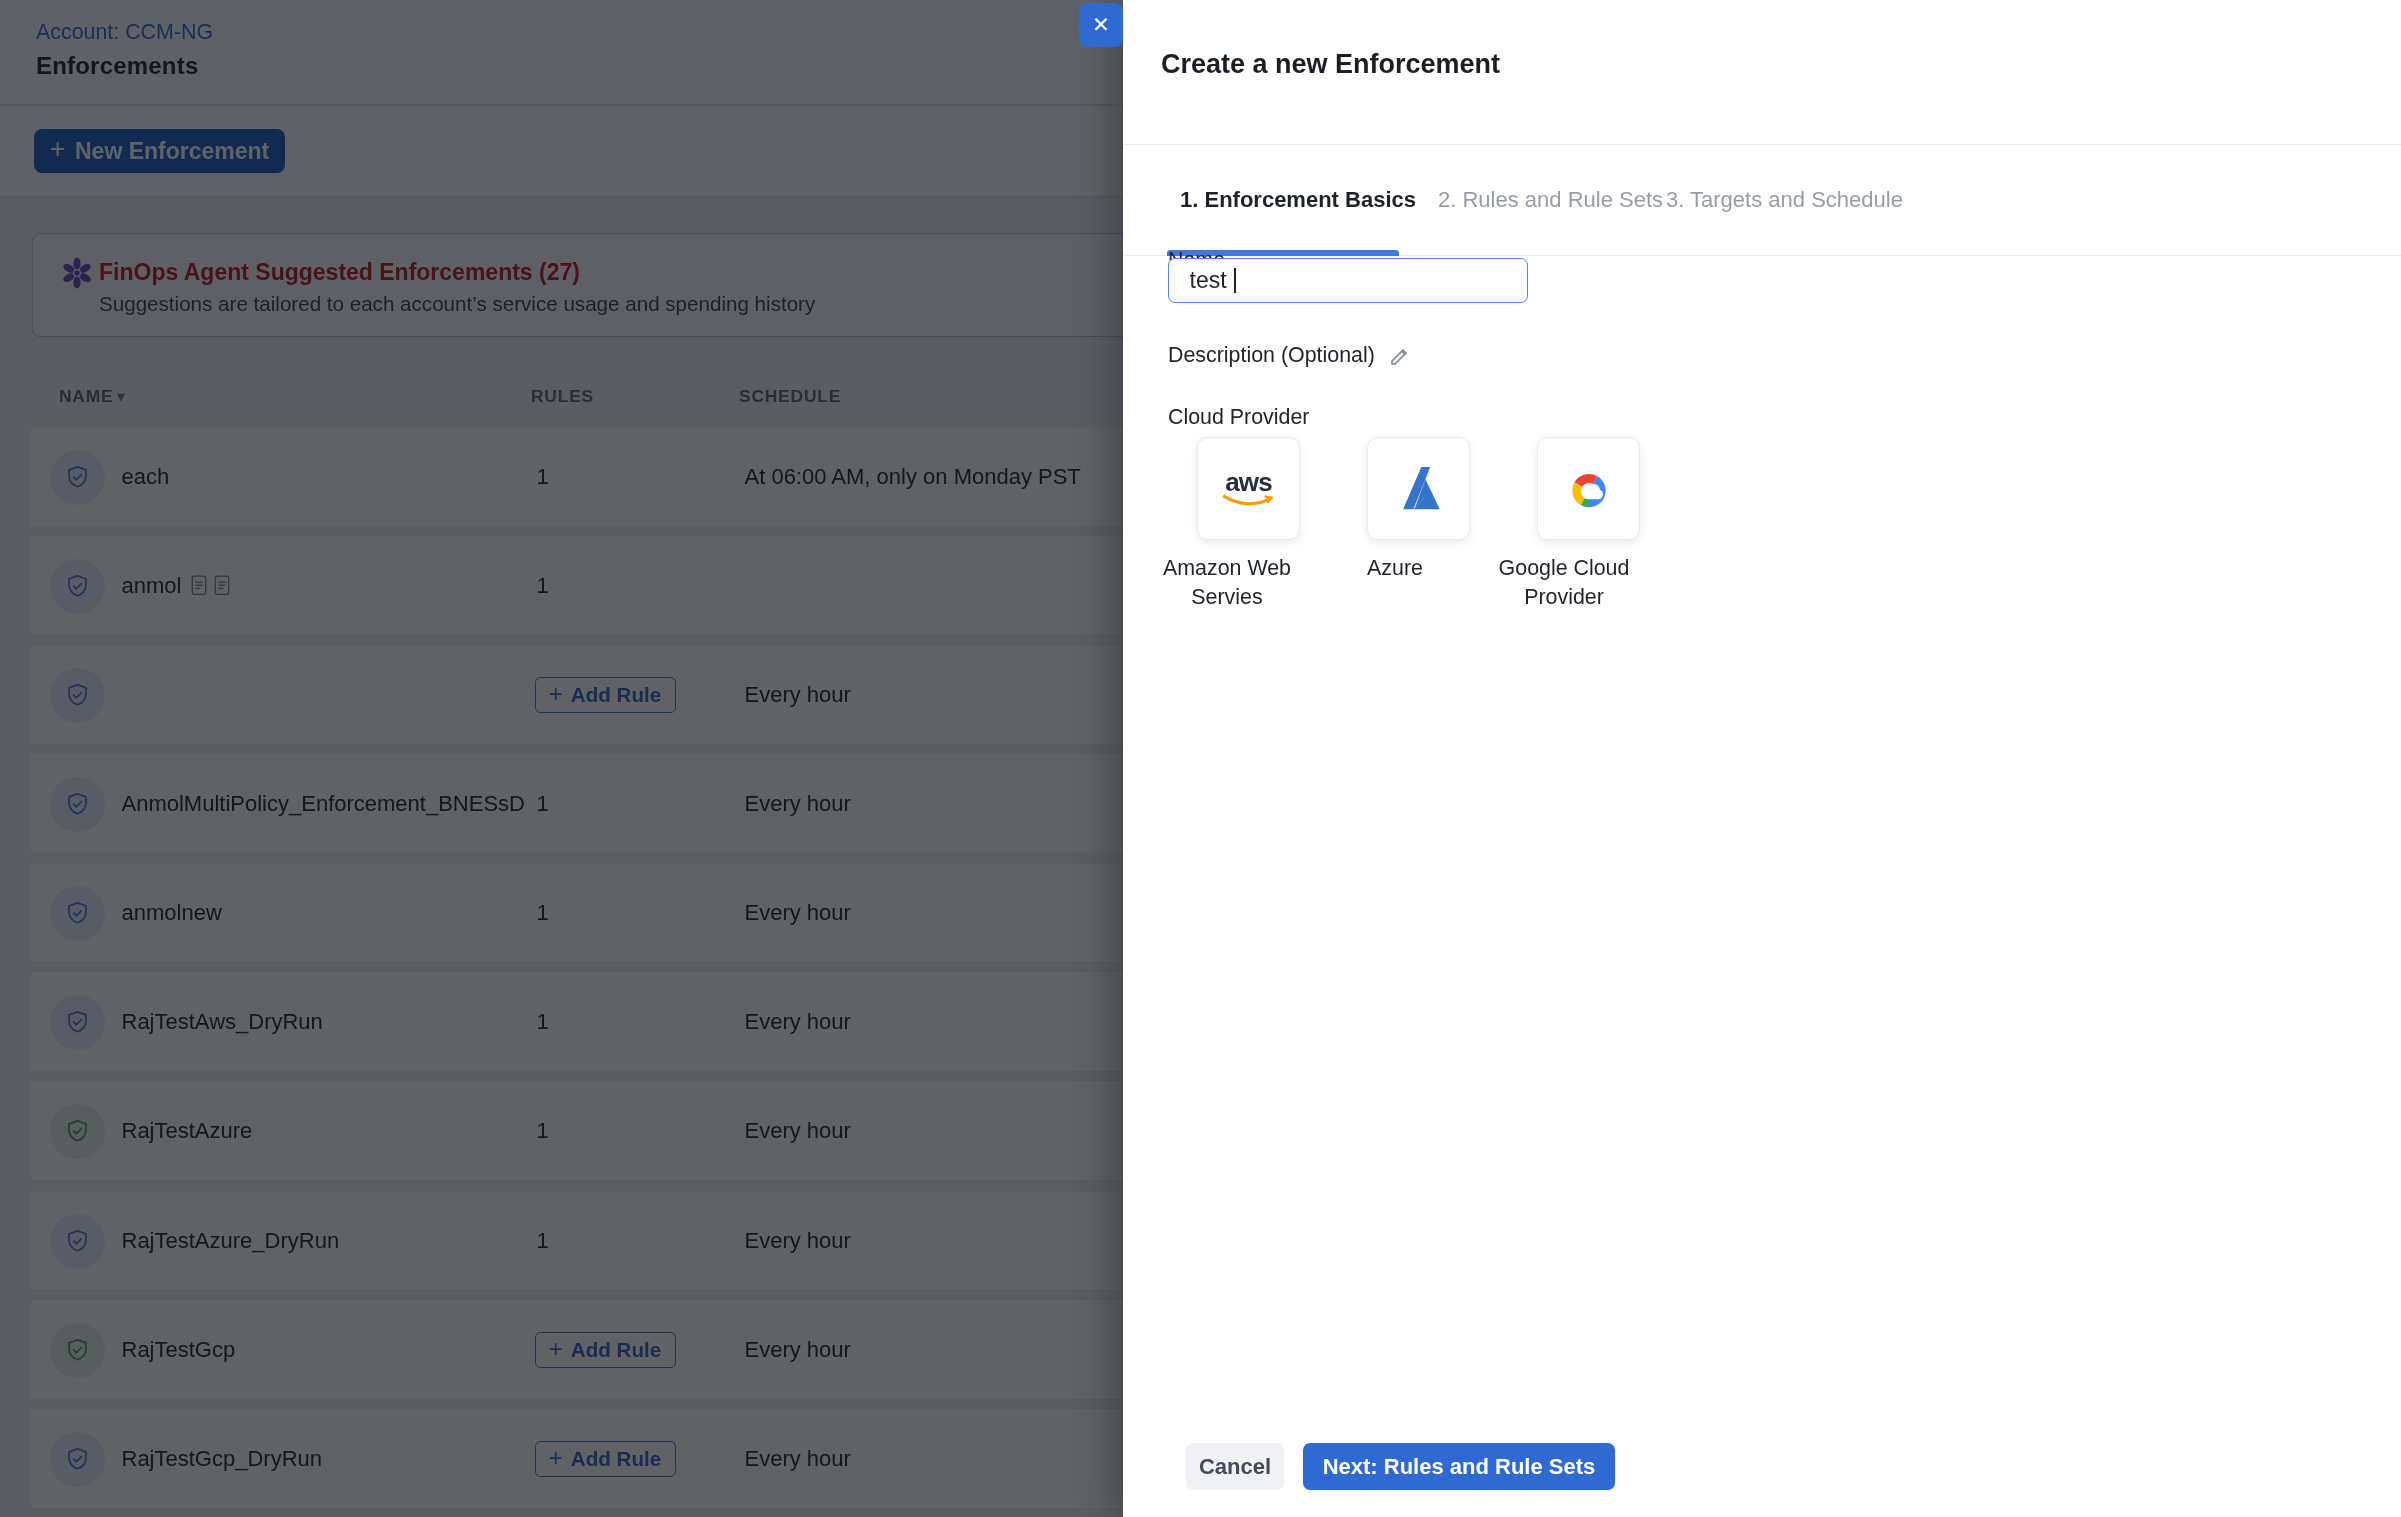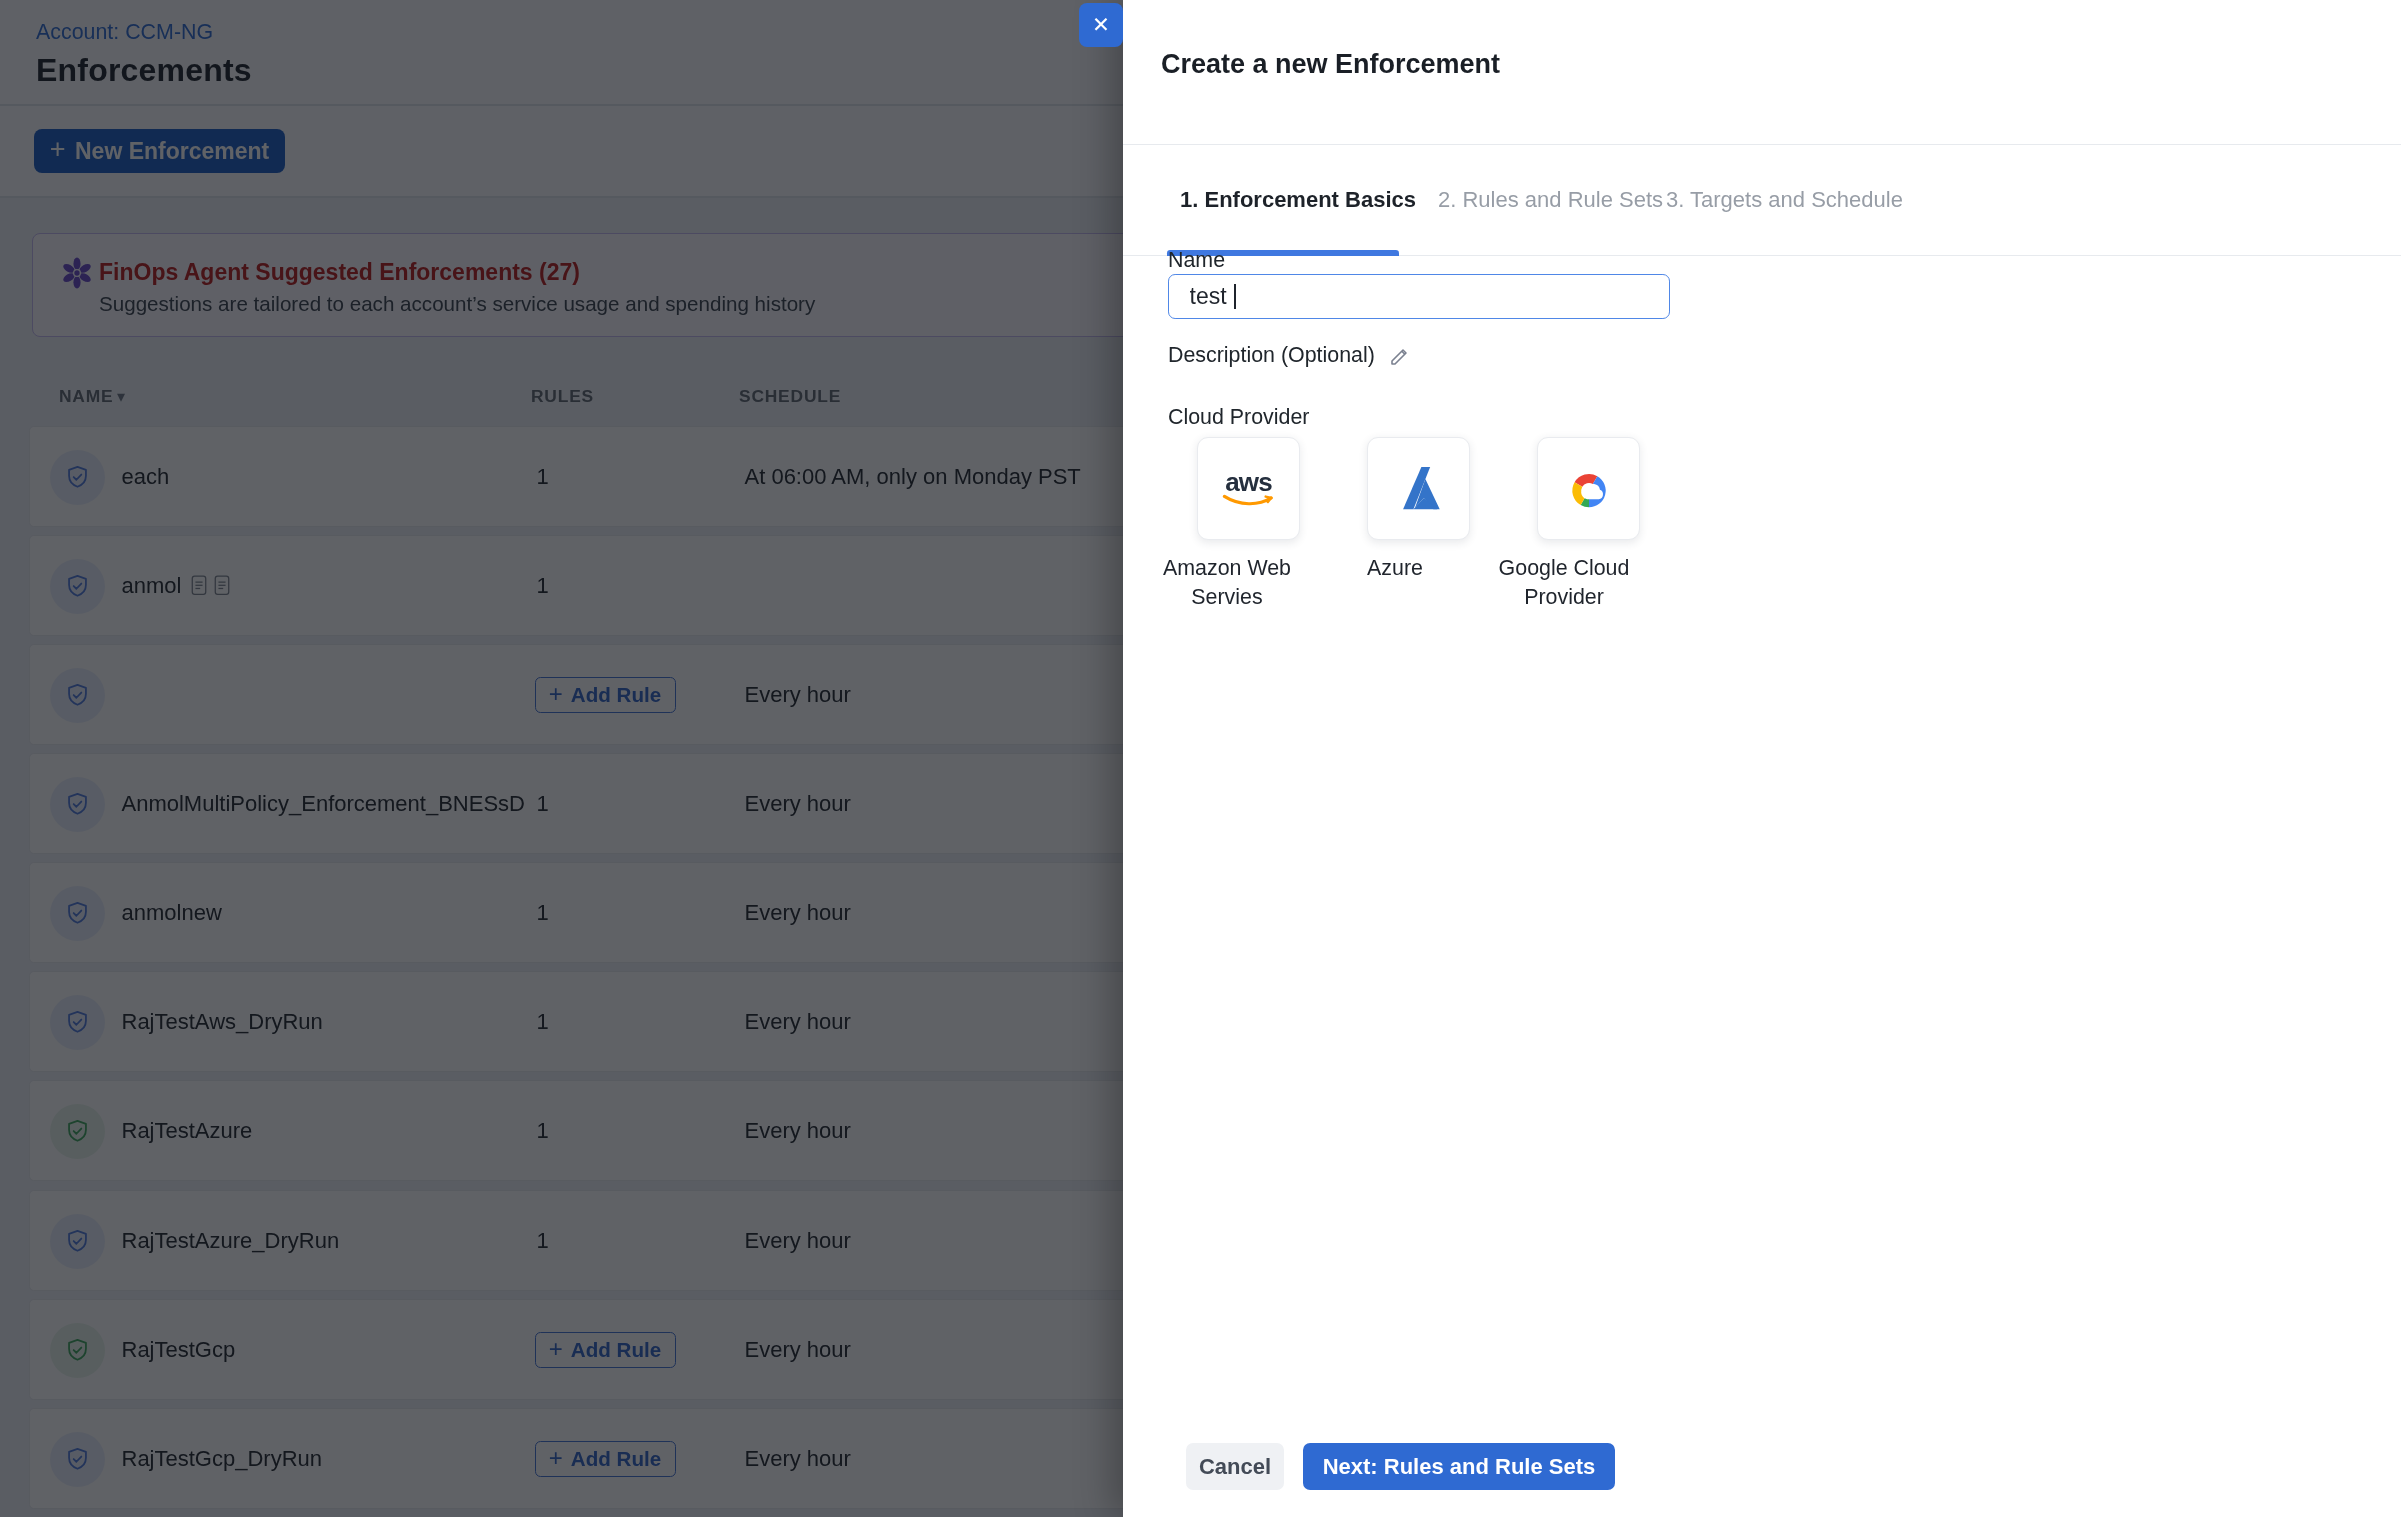--- a/index.html
+++ b/index.html
@@ -9,21 +9,21 @@
     background:#eef0f5;
   }
   #screen{position:absolute;inset:0;width:2401px;height:1517px;}
 
   
   .page{position:absolute;inset:0;background:#eef0f5;}
   .page-header{position:absolute;left:0;top:0;width:100%;height:196px;background:#fcfdfe;}
   .hdr-divider1{position:absolute;left:0;top:104px;width:100%;height:1.6px;background:#dfe3ea;}
   .hdr-divider2{position:absolute;left:0;top:196px;width:100%;height:1.6px;background:#dfe3ea;}
   .breadcrumb{position:absolute;left:36px;top:20px;font-size:21.4px;color:#2e6bd3;cursor:pointer;}
-  .page-title{position:absolute;left:36px;top:52px;font-size:32px;font-weight:700;color:#1d222a;letter-spacing:0.2px;}
+  .page-title{position:absolute;left:36px;top:52px;font-size:24px;font-weight:700;color:#1d222a;letter-spacing:0.2px;}
   .new-enf-btn{position:absolute;left:34px;top:129px;width:251px;height:44px;border-radius:8px;
     background:#1a5cc4;color:#fff;display:flex;align-items:center;justify-content:center;gap:9.5px;
     font-size:23px;font-weight:600;cursor:pointer;}
   .new-enf-btn .plus{font-size:27px;font-weight:400;line-height:1;margin-top:-2.4px;}
 
   .banner{position:absolute;left:32px;top:233px;width:2346px;height:104px;background:#fbfaff;
     border:1.6px solid #c3b8ef;border-radius:8px;box-sizing:border-box;}
   .banner-icon{position:absolute;left:28px;top:23px;width:32px;height:32px;}
   .banner-title{position:absolute;left:66px;top:24.5px;font-size:23px;font-weight:700;color:#b91c1c;}
   .banner-sub{position:absolute;left:66px;top:58px;font-size:20.6px;color:#3a424d;}
@@ -71,21 +71,21 @@
   .tab{position:absolute;top:0;height:100%;display:flex;align-items:center;font-size:22px;
     color:#979da6;cursor:pointer;}
   .tab.active{color:#1d2229;font-weight:700;}
   .tab1{left:57px;}
   .tab2{left:315px;}
   .tab3{left:543px;}
   .tab-underline{position:absolute;left:44px;bottom:-0.8px;width:232px;height:6.3px;background:#3f78e0;
     border-radius:3.2px 3.2px 0 0;}
 
   .form-label{position:absolute;left:45px;font-size:21.4px;font-weight:500;color:#20262c;}
-  .input-wrap{position:absolute;left:45px;top:274px;width:502px;height:45px;}
+  .input-wrap{position:absolute;left:45px;top:258px;width:360px;height:45px;}
   .name-input{width:100%;height:100%;box-sizing:border-box;border:1.6px solid #4f87e7;border-radius:7.1px;
     padding:0 0 0 20.6px;font-size:23px;color:#1f242c;outline:none;
     font-family:"Liberation Sans","DejaVu Sans",sans-serif;background:#fff;}
   .input-caret{position:absolute;left:66px;top:10.3px;width:1.6px;height:24.5px;background:#1f242c;}
 
   .desc-row{position:absolute;left:45px;top:343px;display:flex;align-items:center;gap:12.7px;}
   .desc-label{font-size:21.4px;font-weight:500;color:#20262c;}
   .pencil{width:24px;height:24px;color:#7b8190;cursor:pointer;}
 
   .providers{position:absolute;left:53px;top:437px;display:flex;gap:67px;padding-left:21px;}

